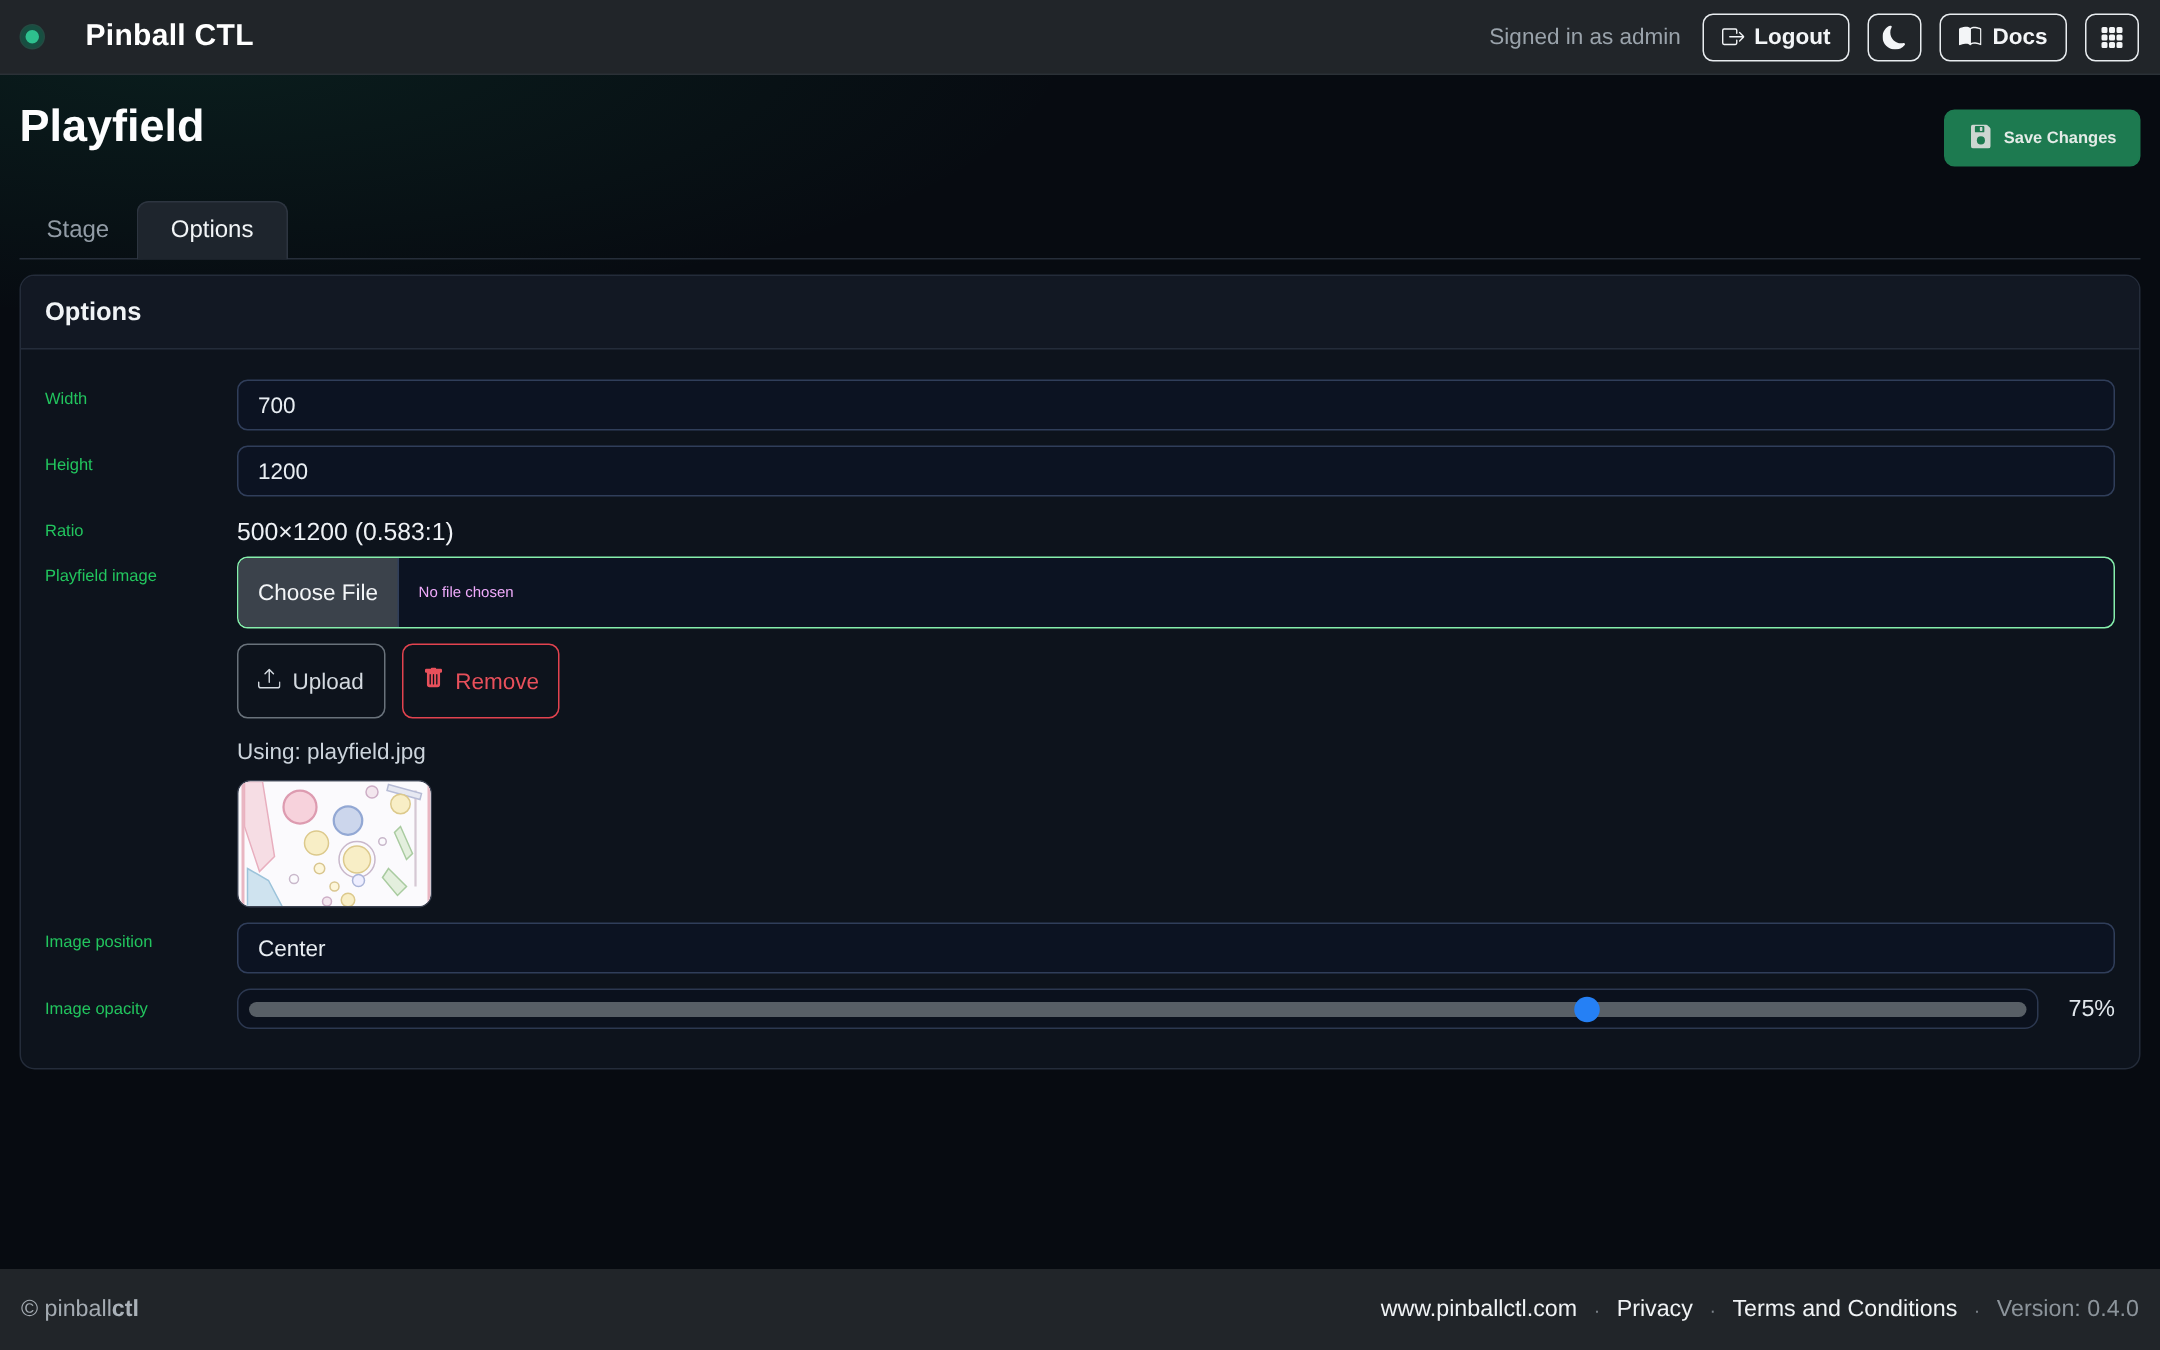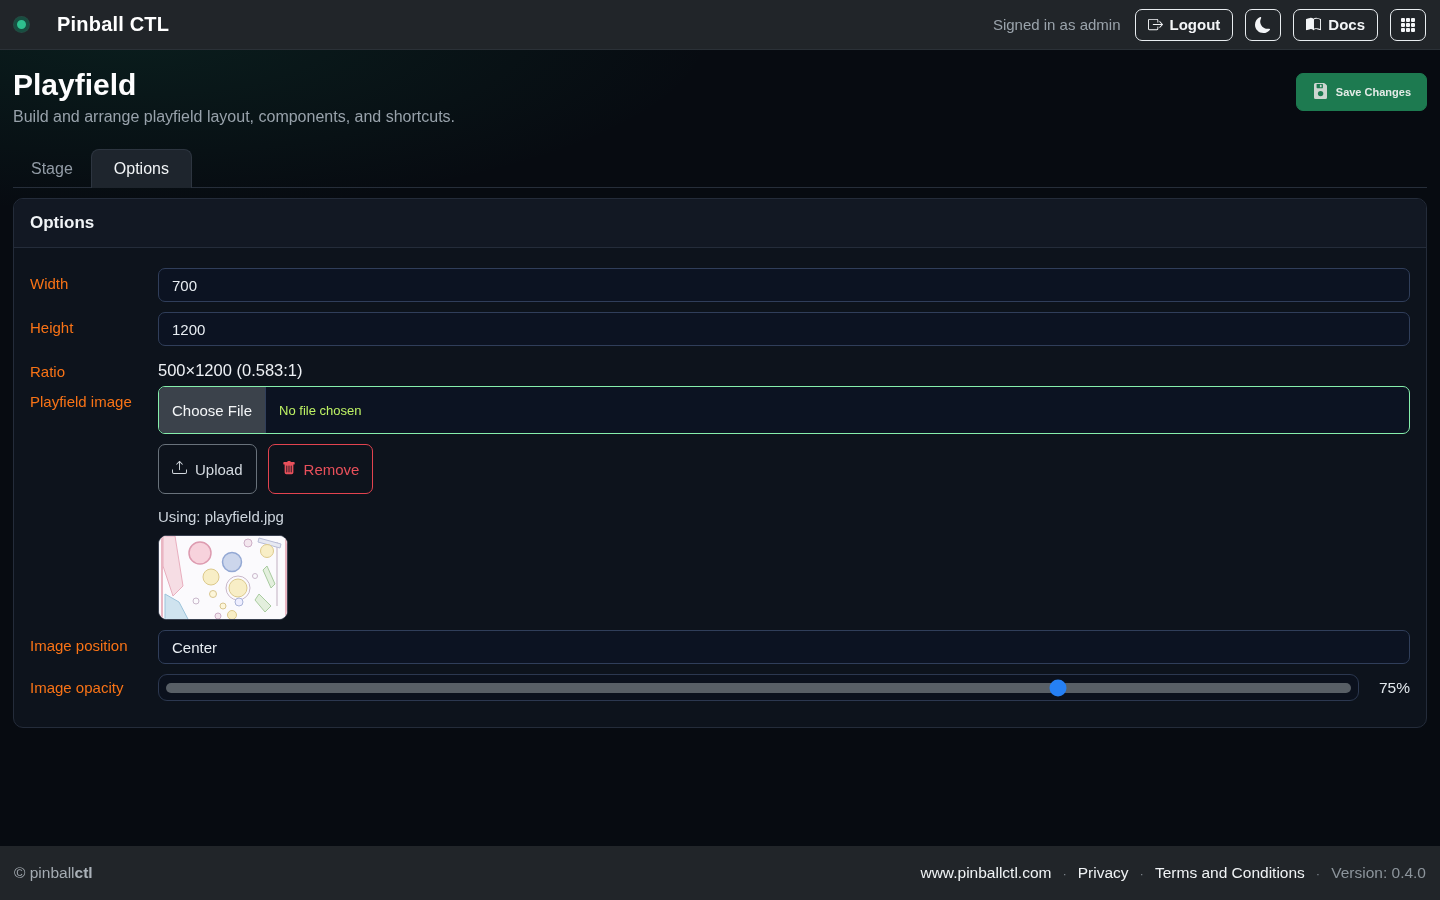--- a/index.html
+++ b/index.html
@@ -68,40 +68,40 @@
     margin-top:10px; border:1px solid #242c3a; border-radius:10px;
     background:#0d131c; overflow:hidden;
   }
   .card-header {
     background:#121823; border-bottom:1px solid #242c3a;
     padding:14px 16px; font-size:17px; font-weight:700; color:#f0f3f6;
   }
   .card-body { padding:20px 16px 26px; }
 
   .form-row { display:grid; grid-template-columns:128px 1fr; align-items:start; margin-bottom:10px; }
-  .form-label { color:#f97316; font-size:15px; padding-top:7px; }
+  .form-label { color:#22c55e; font-size:11px; padding-top:7px; }
   .text-input, .select-input {
     width:100%; height:34px; background:#0c1322; color:#e8edf2;
     border:1px solid #303e5a; border-radius:7px; padding:0 13px;
     font-size:15px; font-family:inherit; outline:none;
   }
   .select-input { appearance:none; -webkit-appearance:none; cursor:pointer; }
   .static-value { font-size:16.5px; color:#eef1f5; padding-top:5px; }
 
   .file-input {
     display:flex; align-items:stretch; height:48px; width:100%;
     background:#0c1322; border:1px solid #86efac; border-radius:7px; overflow:hidden;
     cursor:pointer;
   }
   .file-btn {
     background:#3b424b; color:#f3f5f7; font-size:15px;
     display:flex; align-items:center; padding:0 13px;
     border-right:1px solid #303e5a; white-space:nowrap;
   }
-  .file-text { display:flex; align-items:center; padding:0 13px; font-size:13px; color:#bef264; }
+  .file-text { display:flex; align-items:center; padding:0 13px; font-size:10px; color:#f0abfc; }
 
   .btn-row { display:flex; gap:11px; margin-top:10px; }
   .btn-outline {
     display:inline-flex; align-items:center; gap:8px;
     background:transparent; border-radius:7px; height:50px; padding:0 13px;
     font-size:15px; cursor:pointer; font-family:inherit;
   }
   .btn-upload { border:1px solid #69727b; color:#d4dae0; }
   .btn-remove { border:1px solid #e2434f; color:#e8505b; }
 
@@ -182,21 +182,20 @@
           </svg>
       </span>
     </button>
   </div>
 </nav>
 
 <main>
   <div class="page-header">
     <div>
       <div class="page-title">Playfield</div>
-      <div class="page-subtitle">Build and arrange playfield layout, components, and shortcuts.</div>
     </div>
     <button class="btn-success">
       <span>
         <svg width="16" height="16" viewBox="0 0 16 16">
           <path fill="#cdd6d1" d="M2 1.5A1.5 1.5 0 0 1 3.5 0h8.379a1.5 1.5 0 0 1 1.06.44l1.621 1.62a1.5 1.5 0 0 1 .44 1.062V14.5a1.5 1.5 0 0 1-1.5 1.5h-10A1.5 1.5 0 0 1 2 14.5z"></path>
           <rect x="4.6" y="1" width="6.3" height="4.2" rx="0.6" fill="#1d7a50"></rect>
           <rect x="7.9" y="1.7" width="1.7" height="2.6" rx="0.4" fill="#cdd6d1"></rect>
           <circle cx="8.6" cy="10.6" r="2.7" fill="#1d7a50"></circle>
         </svg>
       </span>

